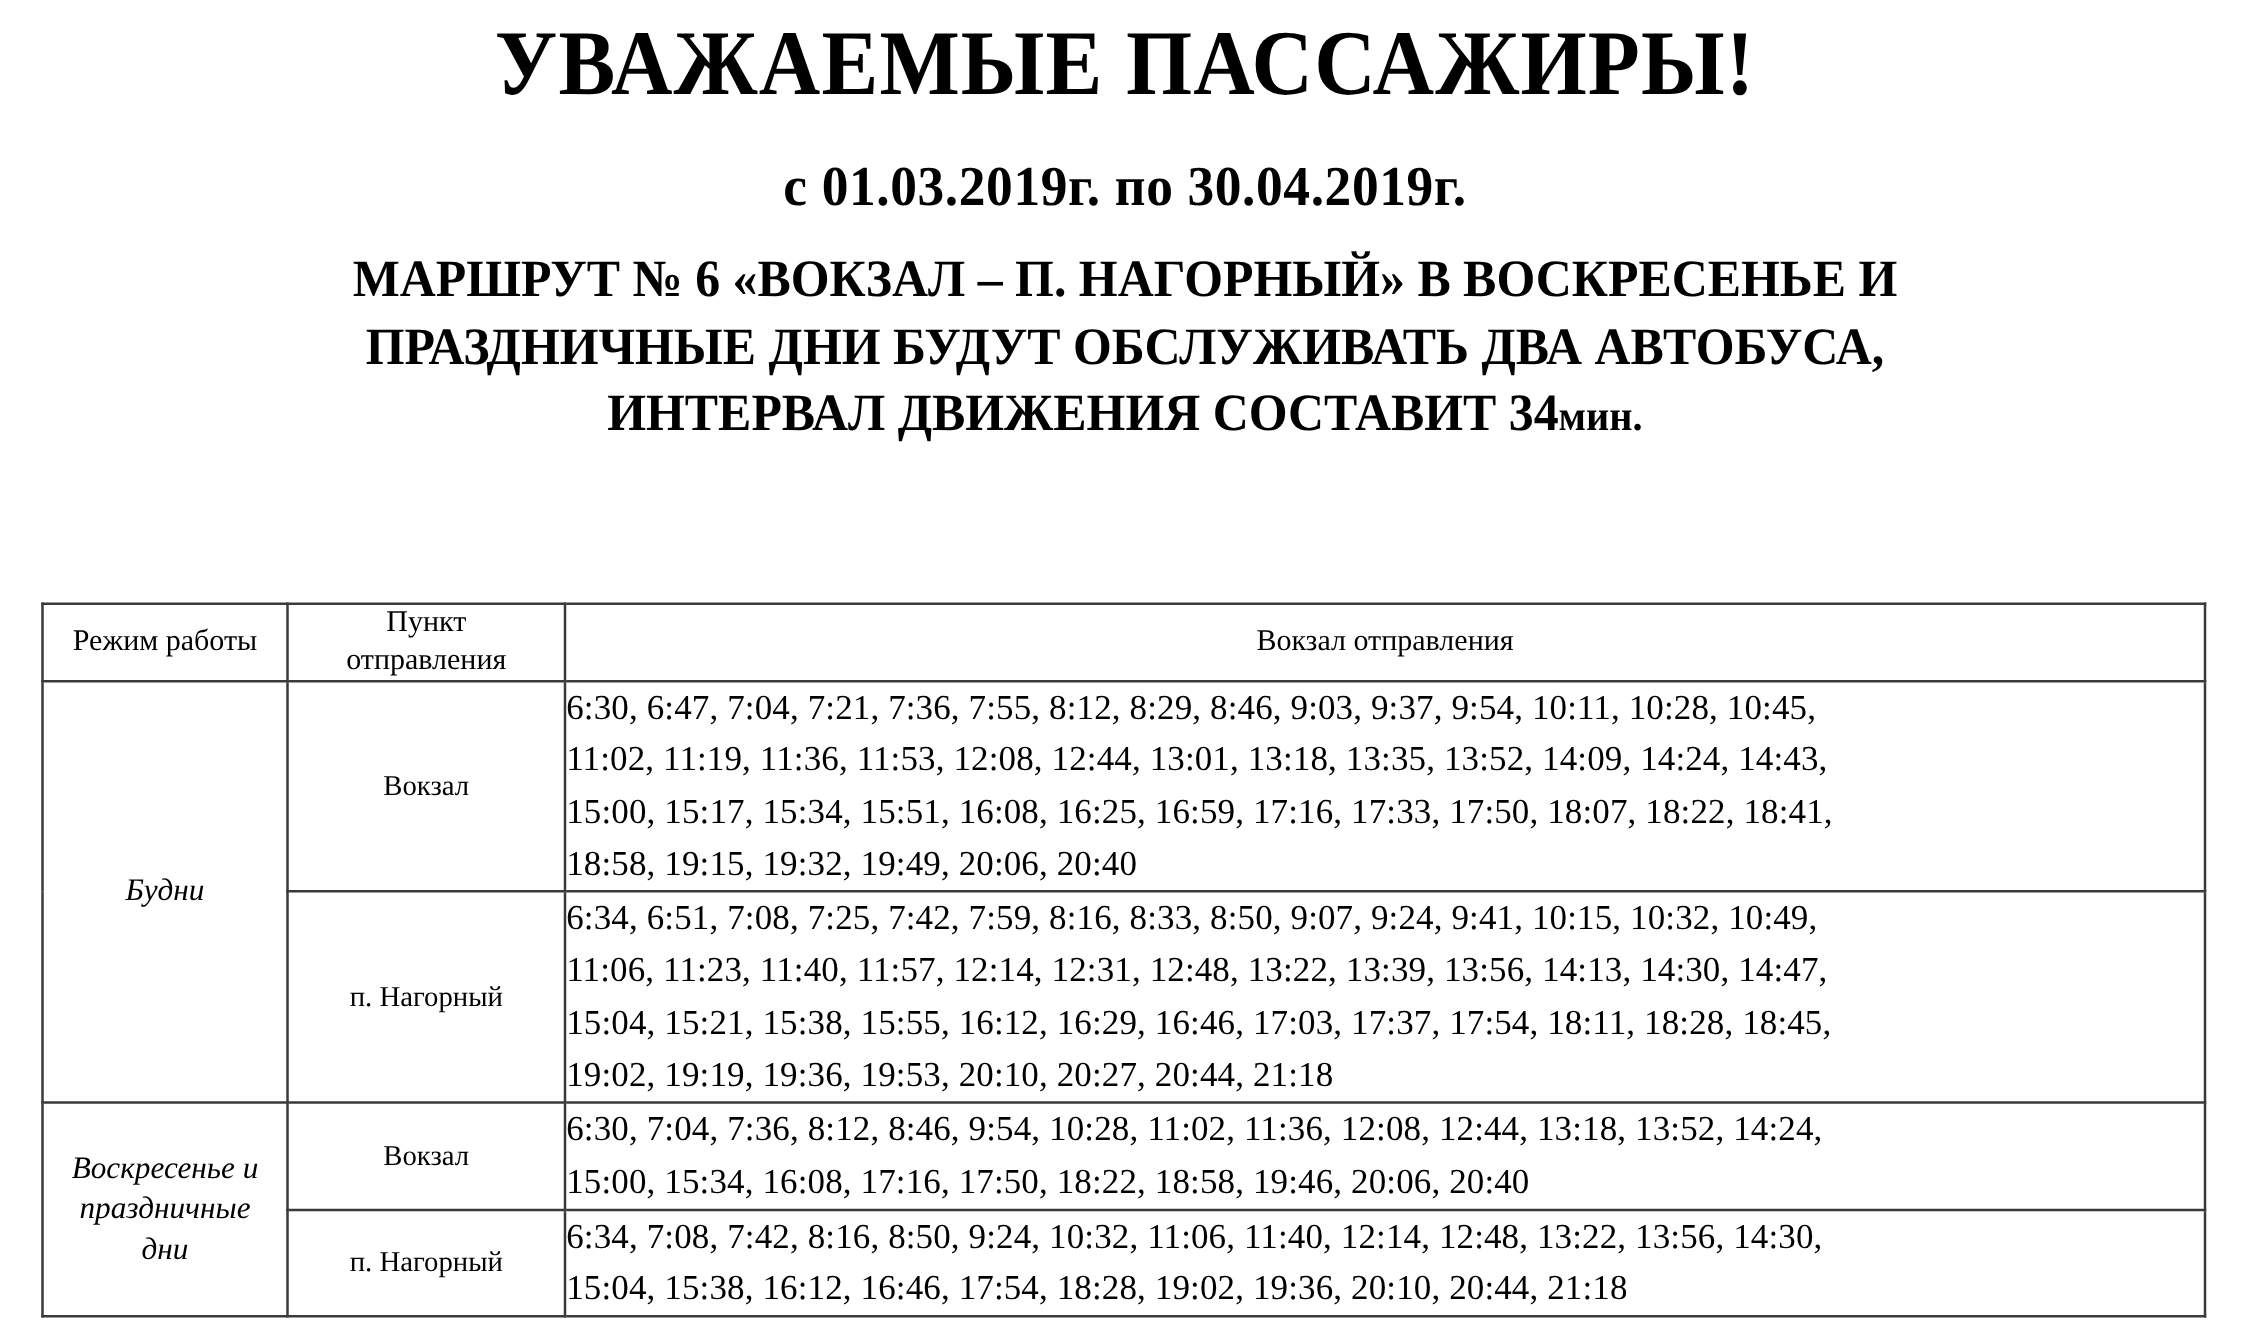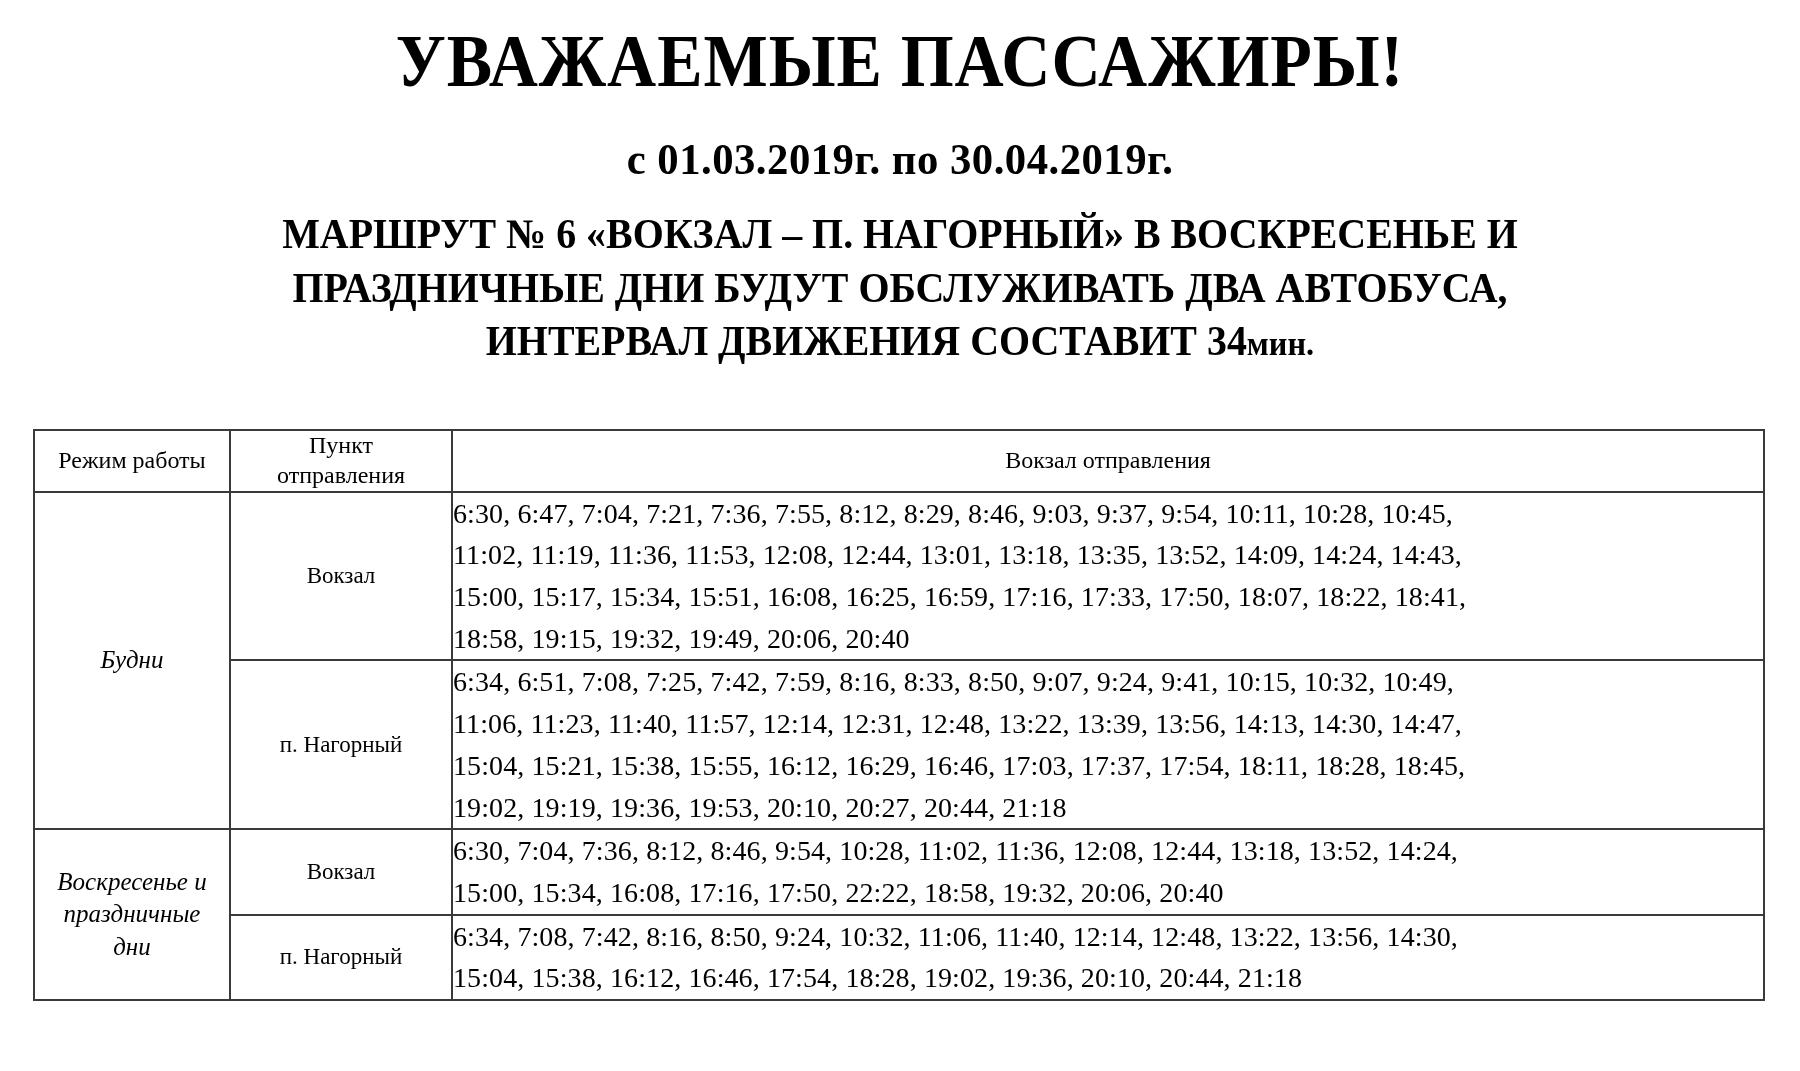--- a/index.html
+++ b/index.html
@@ -13,21 +13,21 @@
     font-family: "Liberation Serif", "DejaVu Serif", serif;
     color: #000000;
     overflow: hidden;
   }
 
   .page {
     width: 1800px;
     height: 1071px;
     position: relative;
     box-sizing: border-box;
-    padding: 10px;
+    padding: 0;
   }
 
   
   .title-block {
     text-align: center;
     padding-top: 14px;
   }
 
   .main-title {
     font-family: "Liberation Serif", "DejaVu Serif", serif;
@@ -68,21 +68,21 @@
     white-space: nowrap;
   }
   .announce .small-unit {
     font-size: 34px;
   }
 
   
   .table-wrap {
     position: absolute;
     left: 33px;
-    top: 429px;
+    top: 482px;
     width: 1448px;
   }
 
   table.schedule {
     border-collapse: collapse;
     width: 1730px;
     table-layout: fixed;
   }
 
   table.schedule td,
@@ -192,21 +192,21 @@
 
         <tr>
           <td class="mode-cell" rowspan="2">
             <div>Воскресенье  и</div>
             <div>праздничные</div>
             <div>дни</div>
           </td>
           <td class="point-cell">Вокзал</td>
           <td class="times-cell">
             <span class="tline">6:30, 7:04, 7:36, 8:12, 8:46, 9:54, 10:28, 11:02, 11:36, 12:08, 12:44, 13:18, 13:52, 14:24,</span>
-            <span class="tline">15:00, 15:34, 16:08, 17:16, 17:50, 22:22, 18:58, 19:32, 20:06, 20:40</span>
+            <span class="tline">15:00, 15:34, 16:08, 17:16, 17:50, 18:22, 18:58, 19:46, 20:06, 20:40</span>
           </td>
         </tr>
 
         <tr>
           <td class="point-cell">п. Нагорный</td>
           <td class="times-cell">
             <span class="tline">6:34, 7:08, 7:42, 8:16, 8:50, 9:24, 10:32, 11:06, 11:40, 12:14, 12:48, 13:22, 13:56, 14:30,</span>
             <span class="tline">15:04, 15:38, 16:12, 16:46, 17:54, 18:28, 19:02, 19:36, 20:10, 20:44, 21:18</span>
           </td>
         </tr>

